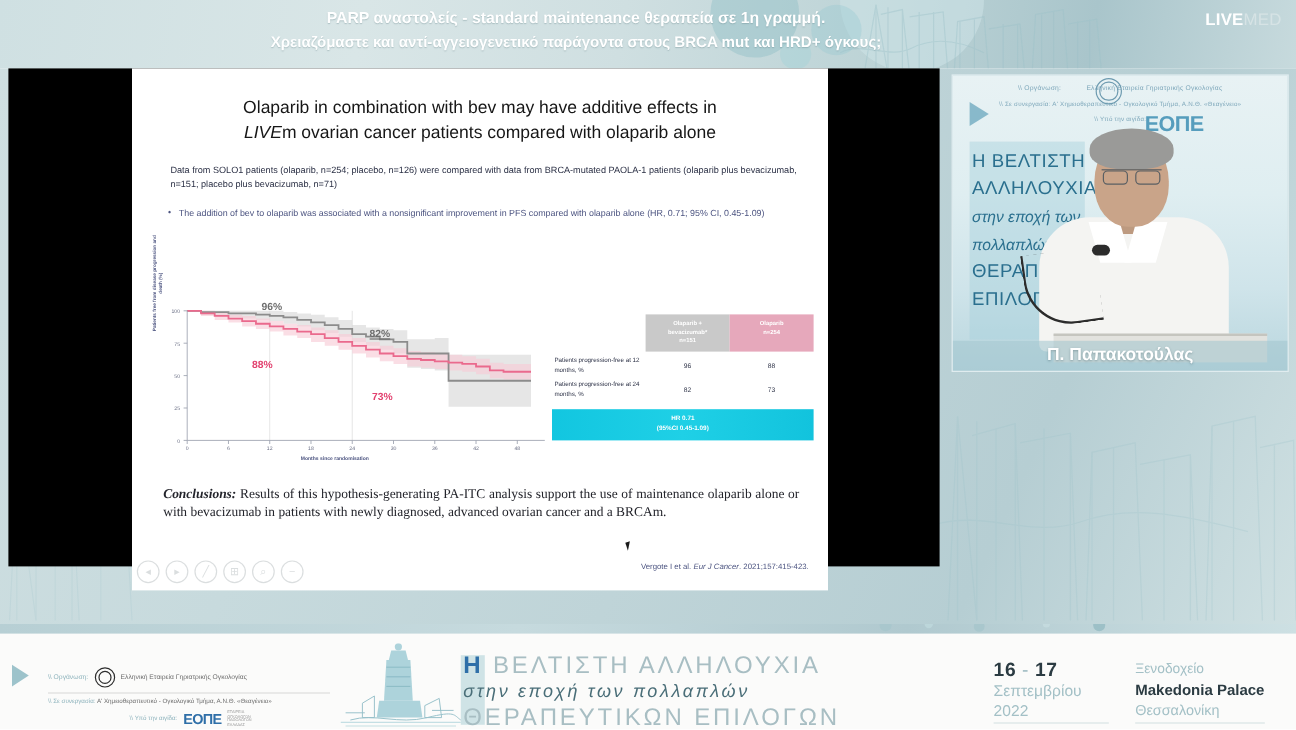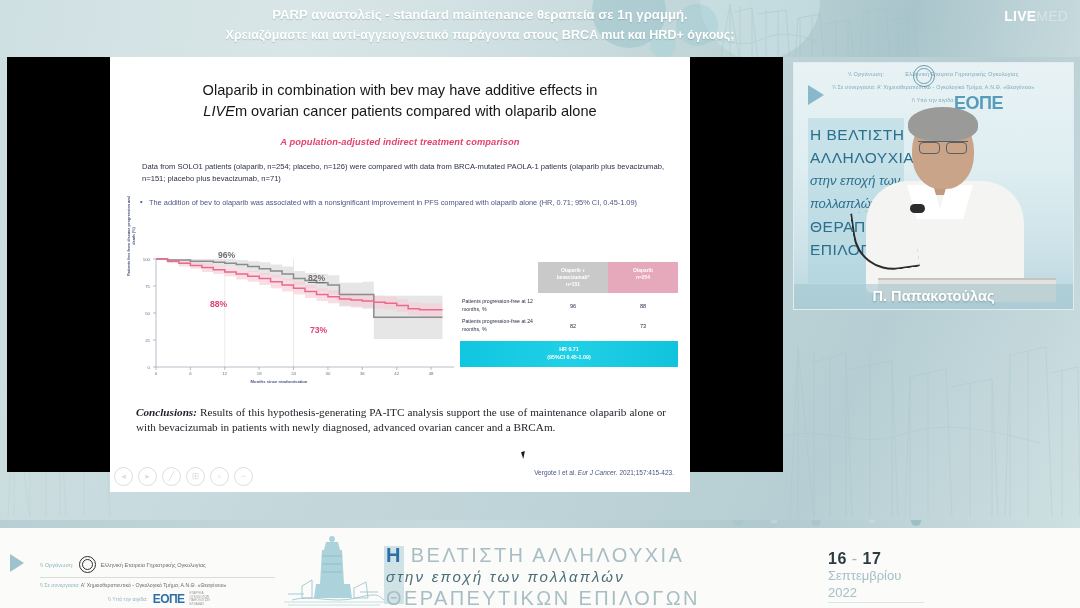--- a/index.html
+++ b/index.html
@@ -367,21 +367,20 @@
   </div>
 
   <div class="slide-frame">
     <div class="slide">
 
       <div class="slide-title">
         <span>Olaparib in combination with bev may have additive effects in</span><br>
         <i>LIVE</i><span>m ovarian cancer patients compared with olaparib alone</span>
       </div>
 
-      <div class="slide-sub">A population-adjusted indirect treatment comparison</div>
 
       <div class="slide-para">Data from SOLO1 patients (olaparib, n=254; placebo, n=126) were compared with data from BRCA-mutated PAOLA-1 patients (olaparib plus bevacizumab, n=151; placebo plus bevacizumab, n=71)</div>
 
       <div class="slide-bullet">The addition of bev to olaparib was associated with a nonsignificant improvement in PFS compared with olaparib alone (HR, 0.71; 95% CI, 0.45-1.09)</div>
 
       <div class="chart-wrap">
         <svg class="chart-svg" id="km-svg" width="330" height="135" viewBox="0 0 330 135">
             <line x1="92.76923076923077" y1="6" x2="92.76923076923077" y2="114" stroke="#dcdcdc" stroke-width="0.6"></line>
             <line x1="161.53846153846155" y1="6" x2="161.53846153846155" y2="114" stroke="#dcdcdc" stroke-width="0.6"></line>
             <path d="M24.0,6.0 L35.5,6.0 L35.5,6.0 L46.9,6.0 L46.9,6.0 L58.4,6.0 L58.4,6.0 L69.8,6.0 L69.8,6.0 L81.3,6.0 L81.3,6.0 L92.8,6.0 L92.8,6.0 L104.2,6.0 L104.2,7.1 L115.7,7.1 L115.7,8.2 L127.2,8.2 L127.2,9.2 L138.6,9.2 L138.6,11.4 L150.1,11.4 L150.1,13.6 L161.5,13.6 L161.5,17.9 L173.0,17.9 L173.0,20.0 L184.5,20.0 L184.5,21.1 L195.9,21.1 L195.9,22.2 L207.4,22.2 L207.4,29.8 L218.8,29.8 L218.8,29.8 L230.3,29.8 L230.3,28.7 L241.8,28.7 L241.8,42.7 L253.2,42.7 L253.2,42.7 L264.7,42.7 L264.7,42.7 L276.2,42.7 L276.2,42.7 L287.6,42.7 L287.6,42.7 L299.1,42.7 L299.1,42.7 L310.5,42.7 L310.5,42.7 L310.5,85.9 L310.5,85.9 L299.1,85.9 L299.1,85.9 L287.6,85.9 L287.6,85.9 L276.2,85.9 L276.2,85.9 L264.7,85.9 L264.7,85.9 L253.2,85.9 L253.2,85.9 L241.8,85.9 L241.8,55.7 L230.3,55.7 L230.3,54.6 L218.8,54.6 L218.8,53.5 L207.4,53.5 L207.4,41.6 L195.9,41.6 L195.9,38.4 L184.5,38.4 L184.5,35.2 L173.0,35.2 L173.0,31.9 L161.5,31.9 L161.5,27.6 L150.1,27.6 L150.1,24.4 L138.6,24.4 L138.6,22.2 L127.2,22.2 L127.2,19.0 L115.7,19.0 L115.7,16.8 L104.2,16.8 L104.2,14.6 L92.8,14.6 L92.8,13.6 L81.3,13.6 L81.3,12.5 L69.8,12.5 L69.8,11.4 L58.4,11.4 L58.4,10.3 L46.9,10.3 L46.9,9.2 L35.5,9.2 L35.5,6.0 L24.0,6.0 Z" fill="#d8d8d8" opacity="0.65" stroke="none"></path>
@@ -580,15 +579,21 @@
       <div class="ft-t3">ΘΕΡΑΠΕΥΤΙΚΩΝ ΕΠΙΛΟΓΩΝ</div>
     </div>
 
     <div class="ft-date">
       <div class="ft-d1"><span>16</span><span class="sep"> - </span><span>17</span></div>
       <div class="ft-d2">Σεπτεμβρίου</div>
       <div class="ft-d3">2022</div>
       <div class="ft-underline"></div>
     </div>
 
+    <div class="ft-venue">
+      <div class="ft-v1">Ξενοδοχείο</div>
+      <div class="ft-v2">Makedonia Palace</div>
+      <div class="ft-v3">Θεσσαλονίκη</div>
+      <div class="ft-underline"></div>
+    </div>
   </div>
 
 </div>
 
 </body></html>

